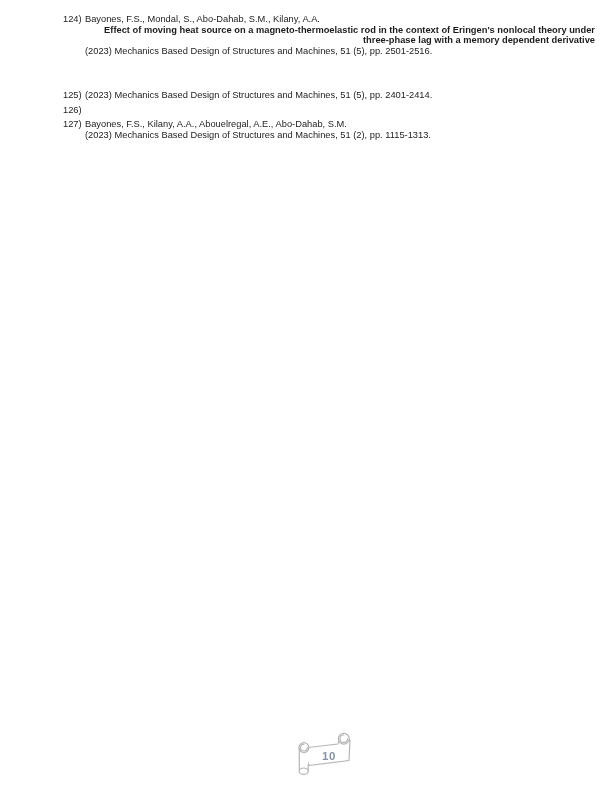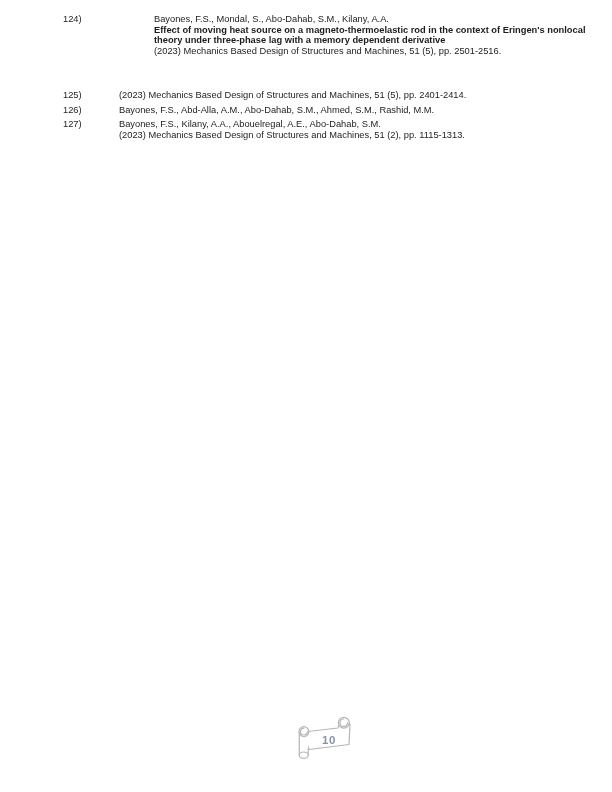--- a/index.html
+++ b/index.html
@@ -11,28 +11,28 @@
     overflow: hidden;
   }
   .refs {
     position: absolute;
     left: 63px; top: 14px;
     width: 532px;
     font-size: 9.3px;
     line-height: 10.7px;
   }
   .ref { display: flex; margin-bottom: 4px; }
-  .ref.gap-large { margin-bottom: 33px; gap: 35px; }
+  .ref.gap-large { margin-bottom: 33px; }
   .ref-num { flex: 0 0 22px; width: 22px; }
-  .ref-body { flex: 1 1 auto; min-width: 0; margin-left: 34px; }
-  .ref-title { font-weight: bold; }
+  .ref-body { flex: 1 1 auto; min-width: 0; }
+  .ref-title { font-weight: bold; text-align: right; }
   .journal { }
   .scroll-badge {
     position: absolute;
-    left: 293px; top: 712px;
+    left: 293px; top: 728px;
     width: 64px; height: 54px;
   }
   .scroll-badge svg { position: absolute; left: 0; top: 0; }
   .pagenum {
     position: absolute;
     left: 21px; top: 22px;
     width: 30px;
     text-align: center;
     font-size: 11.5px;
     font-weight: bold;
@@ -57,21 +57,20 @@
   <div class="ref">
     <div class="ref-num">125)</div>
     <div class="ref-body">
       <div class="ref-cite"><span>(2023) </span><span class="journal">Mechanics Based Design of Structures and Machines</span><span>, 51 (5), pp. 2401-2414.</span></div>
     </div>
   </div>
 
   <div class="ref">
     <div class="ref-num">126)</div>
     <div class="ref-body">
-      <div class="ref-authors">Bayones, F.S., Abd-Alla, A.M., Abo-Dahab, S.M., Ahmed, S.M., Rashid, M.M.</div>
     </div>
   </div>
 
   <div class="ref">
     <div class="ref-num">127)</div>
     <div class="ref-body">
       <div class="ref-authors">Bayones, F.S., Kilany, A.A., Abouelregal, A.E., Abo-Dahab, S.M.</div>
       <div class="ref-cite"><span>(2023) </span><span class="journal">Mechanics Based Design of Structures and Machines</span><span>, 51 (2), pp. 1115-1313.</span></div>
     </div>
   </div>

